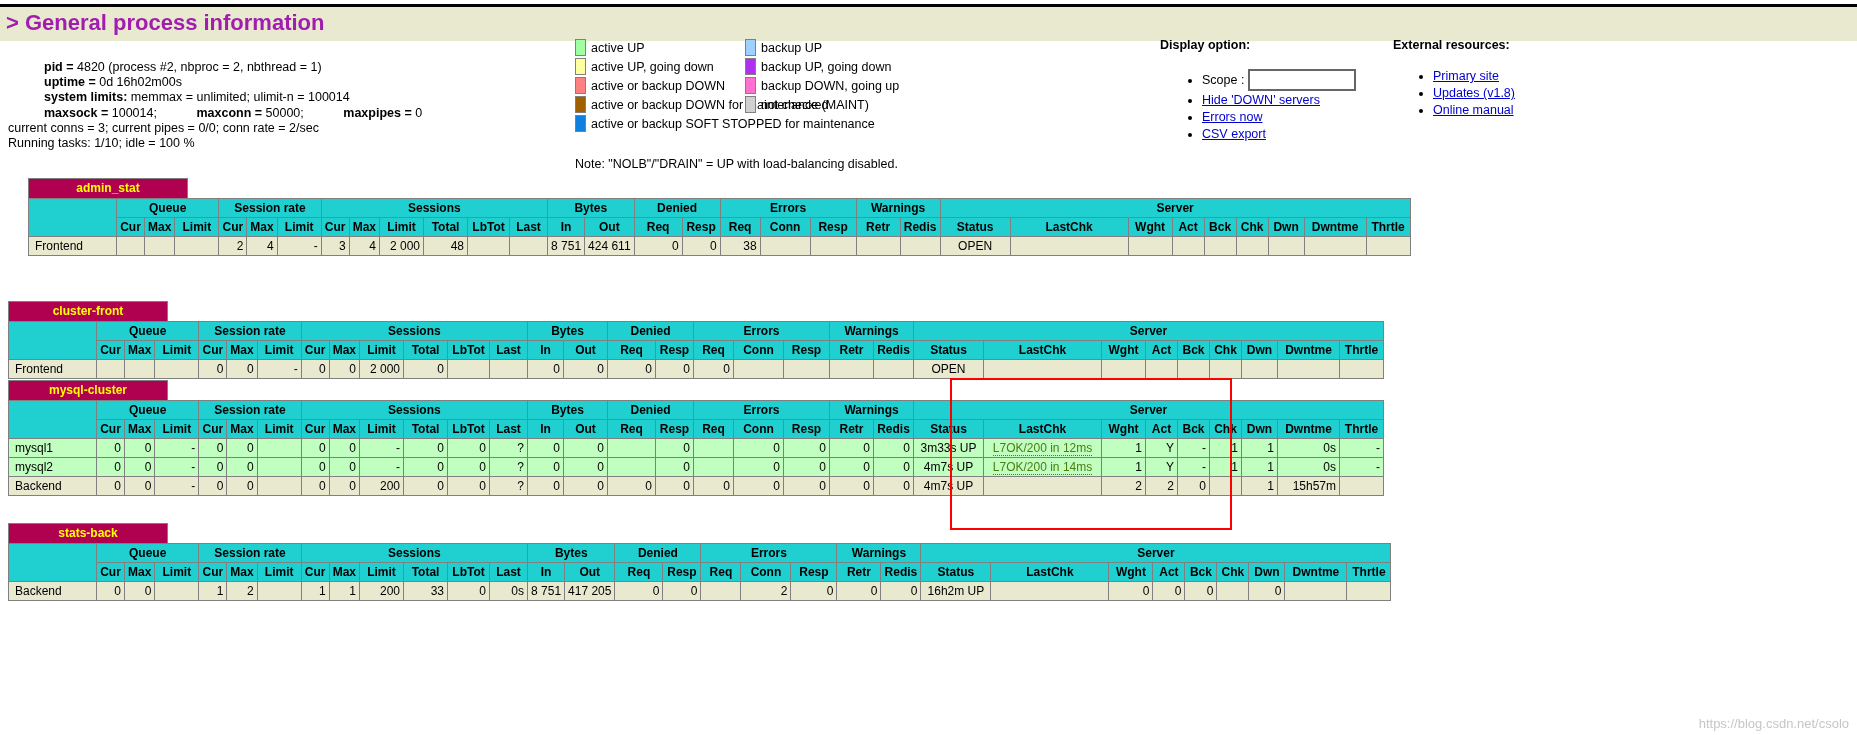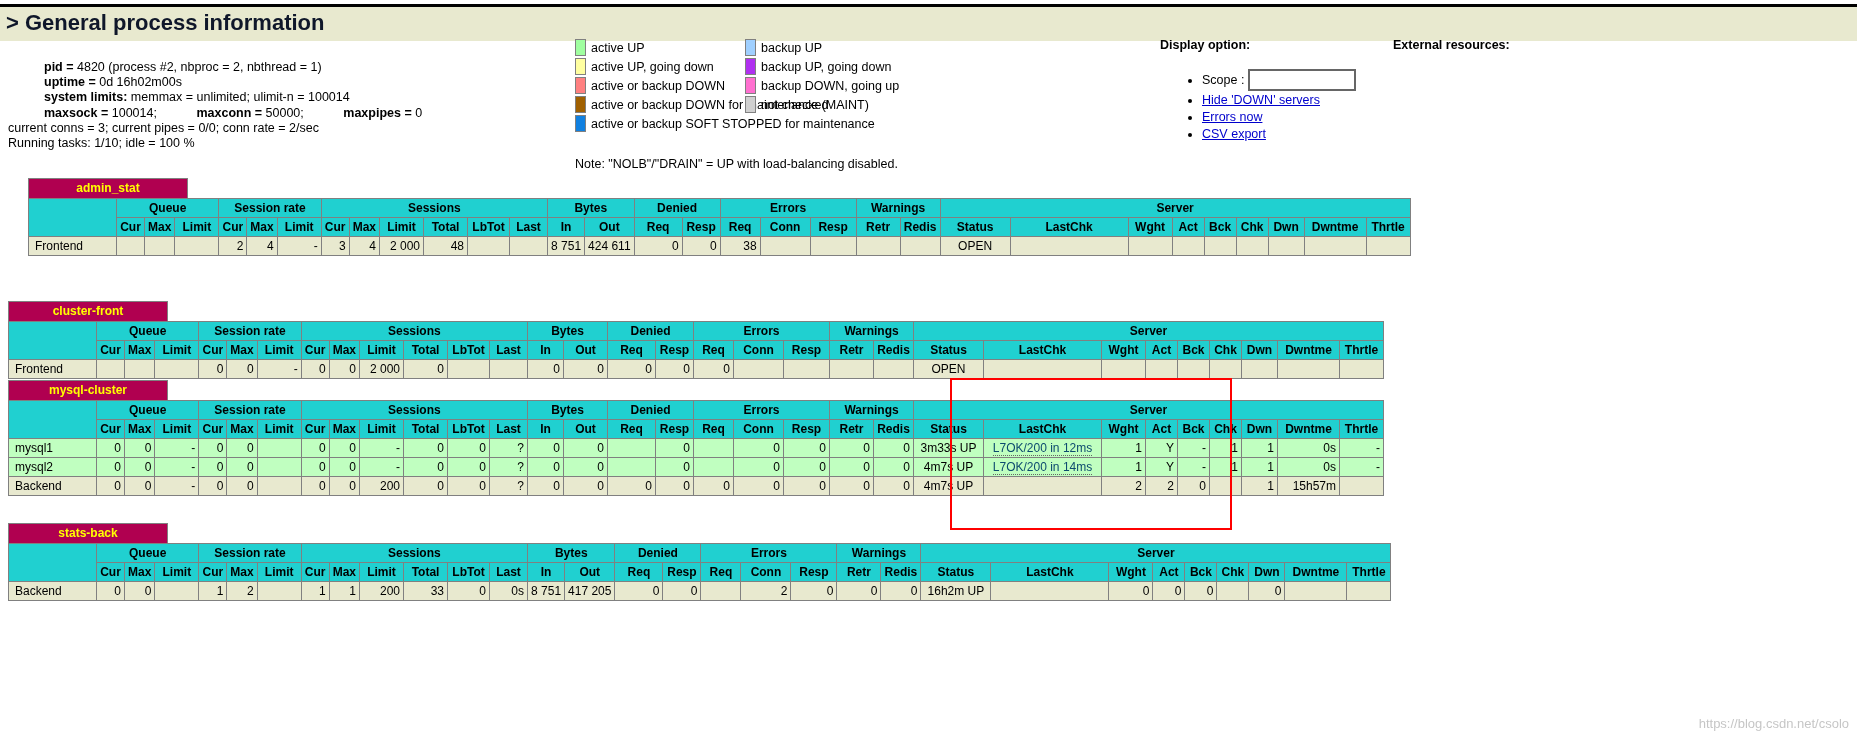--- a/index.html
+++ b/index.html
@@ -24,21 +24,21 @@
     width: 1857px;
     height: 34px;
     background: #e8e9cf;
     border-top: 3px solid #000000;
   }
   .title-bar .title-text {
     position: absolute;
     left: 6px; top: 3px;
     font-size: 22px;
     font-weight: bold;
-    color: #0f172a;
+    color: #a21caf;
     letter-spacing: 0px;
     white-space: nowrap;
   }
   
   .procinfo {
     position: absolute;
     left: 8px; top: 60px;
     font-size: 12.5px;
     line-height: 15.2px;
     white-space: nowrap;
@@ -144,21 +144,21 @@
     color: #000000;
     font-weight: bold;
     text-align: center;
   }
   table.tbl th.blank { background: #20d0d0; border: 1px solid #808080; }
   table.tbl td { text-align: right; background: #e8e9cf; }
   table.tbl td.name { text-align: left; padding-left: 6px; }
   table.tbl td.ctr { text-align: center; }
   table.tbl tr.up td { background: #c0ffc0; }
   table.tbl tr.backend td { background: #e8e9cf; }
-  .chk-link { text-decoration: none; color: #0c4a6e; border-bottom: 1px dotted #666666; text-align: center; }
+  .chk-link { text-decoration: none; color: #4d7c0f; border-bottom: 1px dotted #666666; text-align: center; }
 
   
   .redbox {
     position: absolute;
     border: 2px solid #ff0000;
     pointer-events: none;
     z-index: 30;
   }
 
   
@@ -251,20 +251,31 @@
         <a href="#">Errors now</a>
       </li>
       <li>
         <a href="#">CSV export</a>
       </li>
     </ul>
   </div>
 
   <div class="external">
     <div class="opt-head">External resources:</div>
+    <ul class="opt-list">
+      <li>
+        <a href="#">Primary site</a>
+      </li>
+      <li>
+        <a href="#">Updates (v1.8)</a>
+      </li>
+      <li>
+        <a href="#">Online manual</a>
+      </li>
+    </ul>
   </div>
 
   <div id="proxies-root">
       <div class="proxy" style="left: 8px; top: 178px; margin-left: 20px;"><div class="px-name">admin_stat</div><table class="tbl">
           <colgroup>
             <col style="width: 88px;">
             <col style="width: 28px;">
             <col style="width: 28px;">
             <col style="width: 44px;">
             <col style="width: 28px;">

